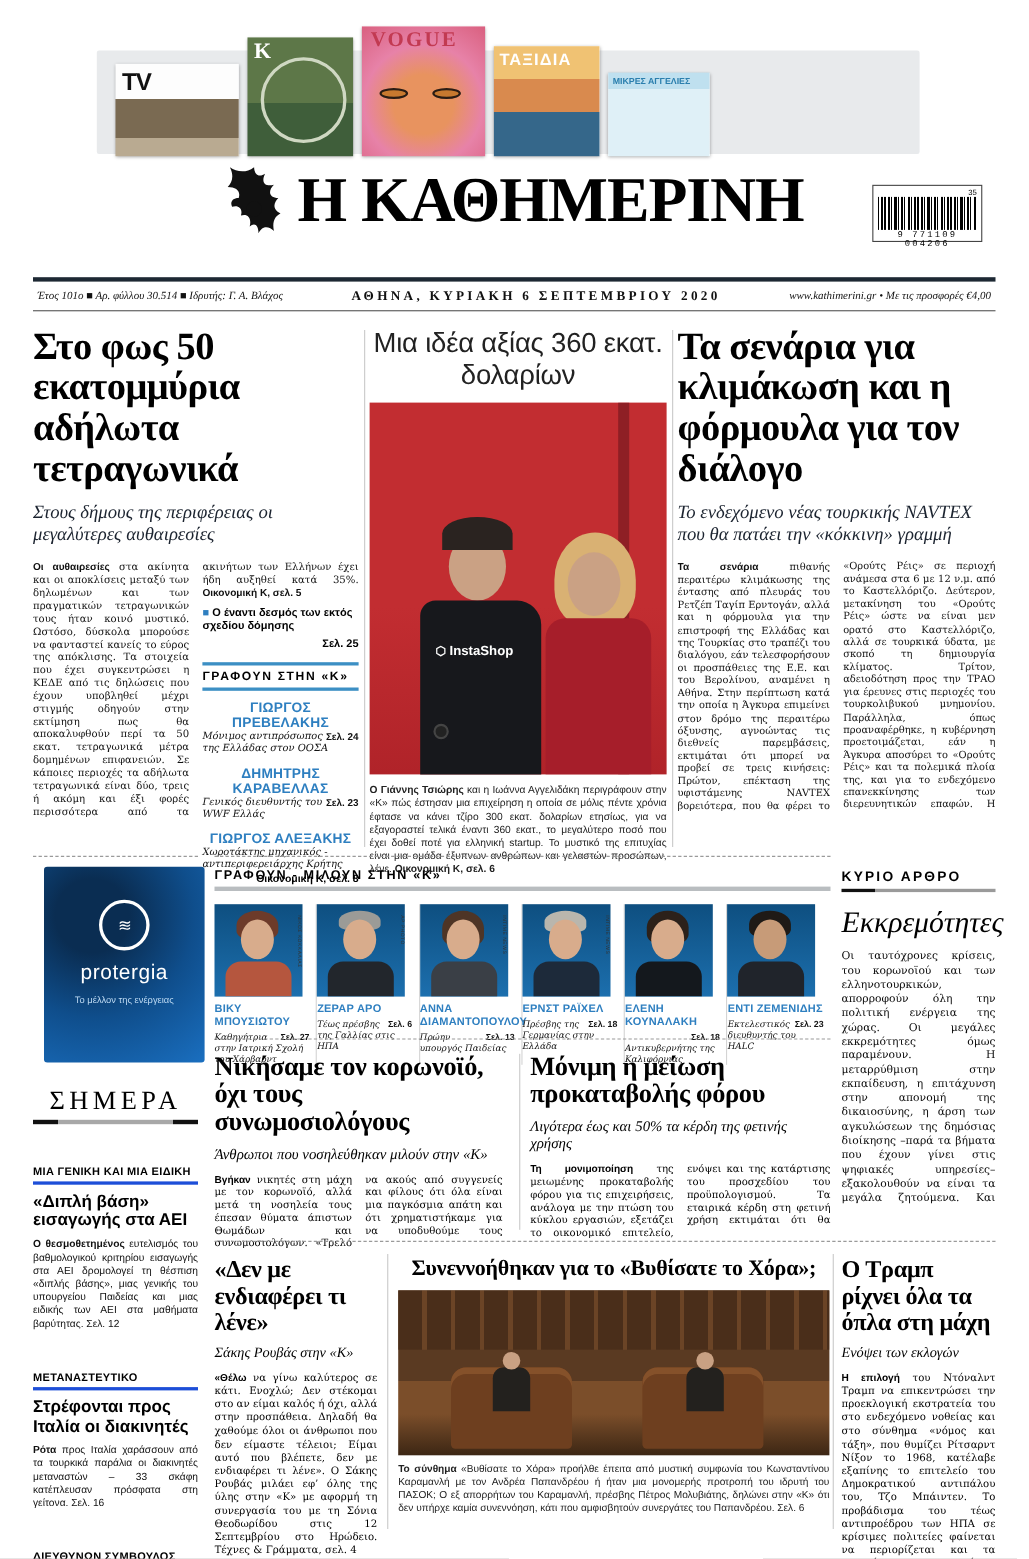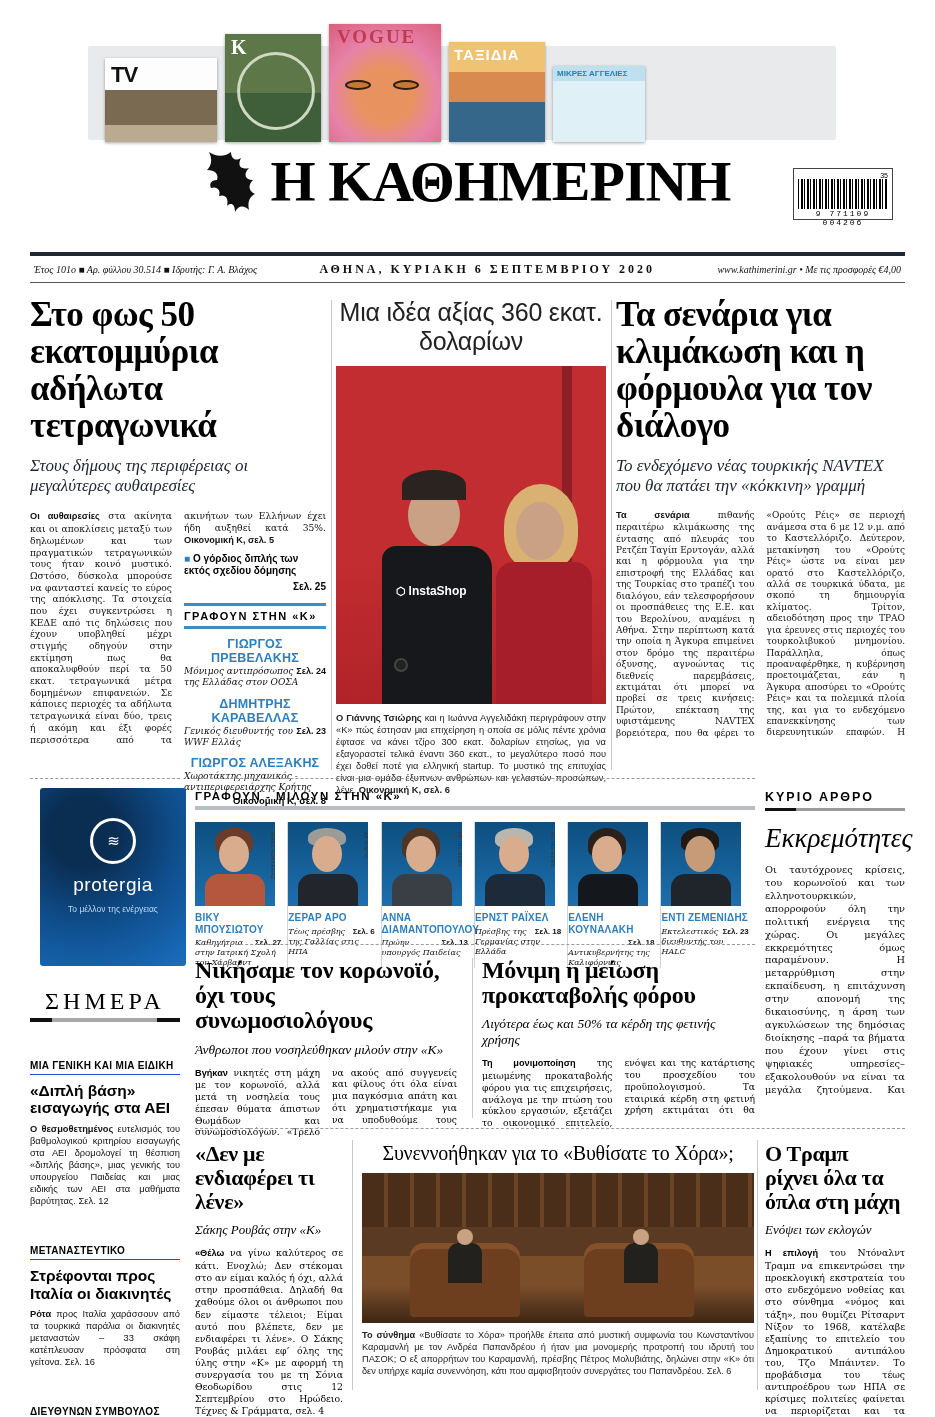--- a/index.html
+++ b/index.html
@@ -101,35 +101,35 @@
   
   .ad { position:absolute; left:40px; top:788px; width:146px; height:178px; background:radial-gradient(circle at 30% 25%, #0a2d52 0 20%, #0f4e8c 55%, #1a6fc0); border-radius:3px; color:#fff; text-align:center; }
   .ad-ring { width:46px; height:46px; border:3px solid #fff; border-radius:50%; margin:30px auto 0; display:flex; align-items:center; justify-content:center; font-size:15px; letter-spacing:-1px; color:#fff; }
   .ad-brand { font-size:19px; letter-spacing:.5px; margin-top:10px; font-weight:normal; }
   .ad-tag { font-size:8.5px; color:#bcd9f2; margin-top:8px; }
 
   
   .simera-hd { font-family:"Liberation Serif", serif; font-size:24px; letter-spacing:4px; text-align:center; }
   .simera-rule { height:4px; margin-top:3px; background:linear-gradient(90deg,#111 0 15%,#a8a8a8 15% 85%,#111 85%); }
   .sim-item { margin-top:13px; }
-  .sim-kicker { font-weight:bold; font-size:10px; letter-spacing:.3px; border-bottom:1px solid #1d4ed8; padding-bottom:3px;margin-top:38px; }
+  .sim-kicker { font-weight:bold; font-size:10px; letter-spacing:.3px; border-bottom:3px solid #1d4ed8; padding-bottom:3px;margin-top:38px; }
   .sim-title { font-weight:bold; font-size:15.5px; line-height:1.12; margin-top:7px; }
   .sim-text { margin-top:6px; font-size:9.3px; line-height:1.3; text-align:justify; color:#111; }
   .sim-text b { font-size:9.3px; }
 
   
   .mid-art-title { font-family:"Liberation Serif", serif; font-weight:bold; font-size:24px; line-height:1.05; letter-spacing:-0.3px; }
   .mid-art-sub { font-family:"Liberation Serif", serif; font-style:italic; font-size:13.5px; margin-top:8px; }
   .mid-art-body { margin-top:9px; column-count:2; column-gap:12px; font-family:"DejaVu Serif", serif; font-size:9.2px; line-height:1.28; text-align:justify; height:78px; overflow:hidden; }
 
   
   .b-title { font-family:"Liberation Serif", serif; font-weight:bold; font-size:22px; line-height:1.08; letter-spacing:-0.3px; }
   .b-sub { font-family:"Liberation Serif", serif; font-style:italic; font-size:13px; margin-top:9px; }
   .b-body { margin-top:9px; font-family:"DejaVu Serif", serif; font-size:9.3px; line-height:1.3; text-align:justify; overflow:hidden; }
-  .chora-hl { font-family:"Liberation Serif", serif; font-weight:normal; font-size:20px; text-align:center; letter-spacing:-0.2px; }
+  .chora-hl { font-family:"Liberation Serif", serif; font-weight:bold; font-size:20px; text-align:center; letter-spacing:-0.2px; }
   .chora-photo { position:relative; margin-top:8px; width:392px; height:150px; background:linear-gradient(180deg,#5a3a22 0 55%, #7b4e2a 55% 75%, #3c2614); overflow:hidden; }
   .shelf { position:absolute; left:0; top:0; width:100%; height:54px; background:repeating-linear-gradient(90deg,#4a2e1a 0 22px,#6b4426 22px 26px); }
   .chair { position:absolute; width:110px; height:74px; background:#6e3f1f; border-radius:14px 14px 4px 4px; bottom:6px; box-shadow:inset 0 6px 0 #85512a; }
   .sitter { position:absolute; width:34px; height:40px; background:#23211e; border-radius:10px 10px 0 0; bottom:40px; }
   .sitter::before { content:""; position:absolute; left:9px; top:-14px; width:16px; height:16px; border-radius:50%; background:#c9a183; }
   .chora-cap { margin-top:7px; font-size:9.2px; line-height:1.3; text-align:justify; color:#222; }
 
   .dashed { border-top:1px dashed #9a9a9a; }
   .hdash { position:absolute; height:0; }
 </style>
@@ -190,21 +190,21 @@
       <div class="bodytext" style="width:142px; height:234px; overflow:hidden;">
         <span class="lead">Οι αυθαιρεσίες</span>
         <span>στα ακίνητα και οι αποκλίσεις μεταξύ των δηλωμένων και των πραγματικών τετραγωνικών τους ήταν κοινό μυστικό. Ωστόσο, δύσκολα μπορούσε να φανταστεί κανείς το εύρος της απόκλισης. Τα στοιχεία που έχει συγκεντρώσει η ΚΕΔΕ από τις δηλώσεις που έχουν υποβληθεί μέχρι στιγμής οδηγούν στην εκτίμηση πως θα αποκαλυφθούν περί τα 50 εκατ. τετραγωνικά μέτρα δομημένων επιφανειών. Σε κάποιες περιοχές τα αδήλωτα τετραγωνικά είναι δύο, τρεις ή ακόμη και έξι φορές περισσότερα από τα δηλωμένα. Για παράδειγμα στη Ζάκυνθο, οι δομημένες επιφάνειες αυξήθηκαν κατά 632%. Στο σύνολο της επικράτειας, κι ενώ απομένει ακόμη σχεδόν ένας μήνας για να ολοκληρωθεί η διαδικασία, η συνολική δηλωμένη επιφάνεια των ηλεκτροδοτούμενων</span>
       </div>
       <div style="width:142px;">
         <div class="bodytext">
           <span>ακινήτων των Ελλήνων έχει ήδη αυξηθεί κατά 35%.</span>
           <span class="pageref">Οικονομική Κ, σελ. 5</span>
         </div>
         <div class="bullet-row">
-          <span class="bullet-sq">■</span><span>Ο γόρδιος διπλής των εκτός σχεδίου δόμησης</span>
+          <span class="bullet-sq">■</span><span>Ο έναντι δεσμός των εκτός σχεδίου δόμησης</span>
           <span class="bullet-page">Σελ. 25</span>
         </div>
         <div class="grafoun">
           <div class="grafoun-hd">ΓΡΑΦΟΥΝ ΣΤΗΝ «Κ»</div>
           <div class="gf-item">
             <div class="gf-name">ΓΙΩΡΓΟΣ ΠΡΕΒΕΛΑΚΗΣ</div>
             <div class="gf-role"><span class="gf-page">Σελ. 24</span><span>Μόνιμος αντιπρόσωπος της Ελλάδας στον ΟΟΣΑ</span></div>
           </div>
           <div class="gf-item">
             <div class="gf-name">ΔΗΜΗΤΡΗΣ ΚΑΡΑΒΕΛΛΑΣ</div>

